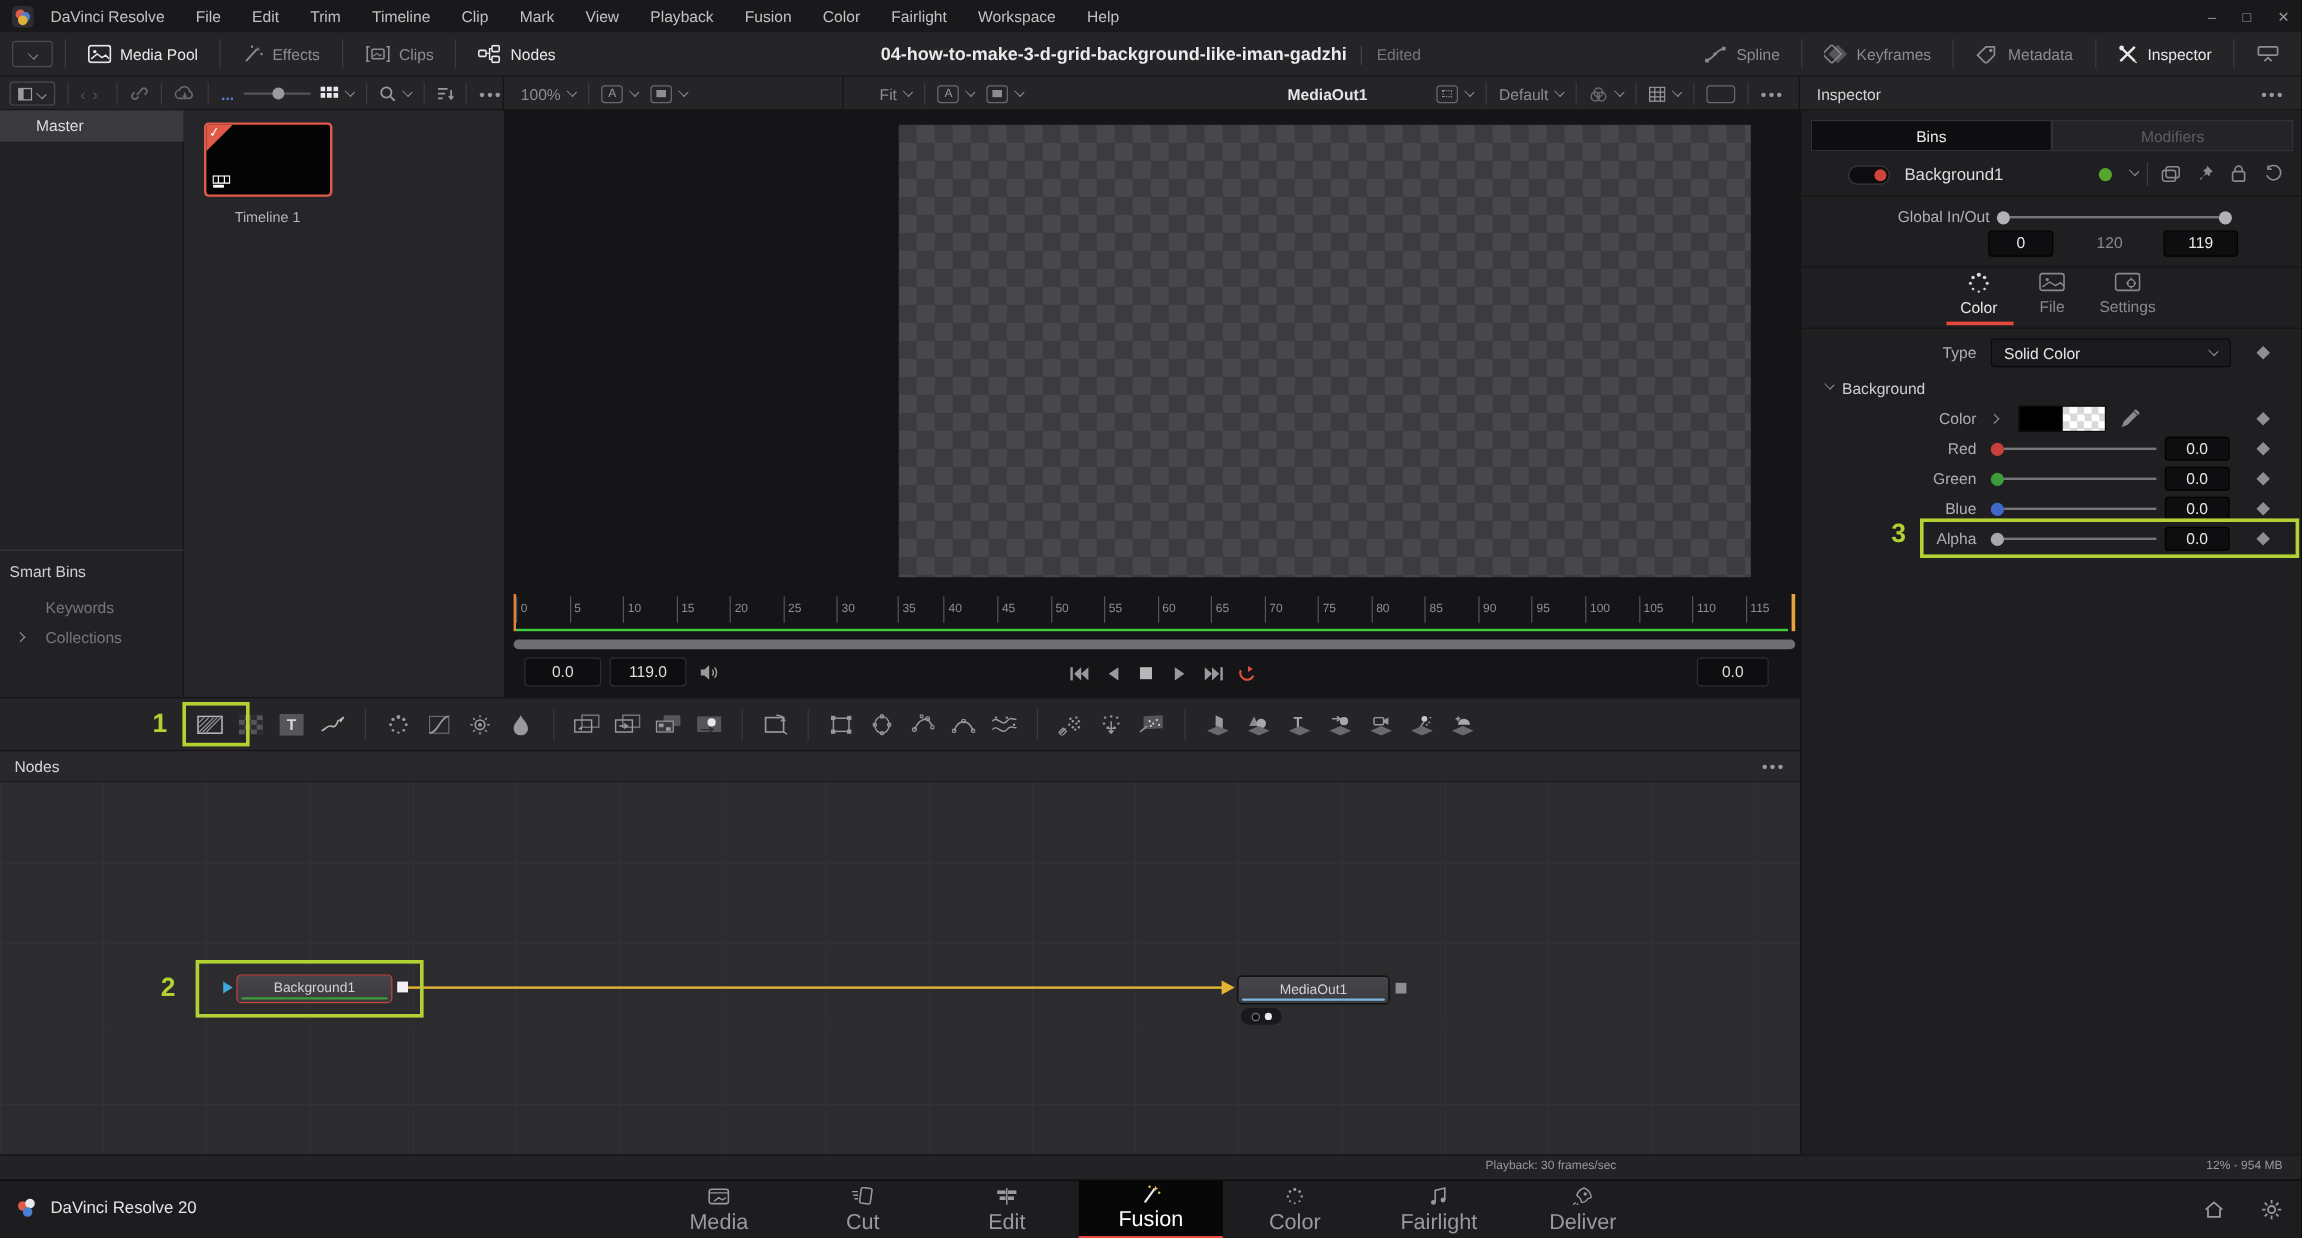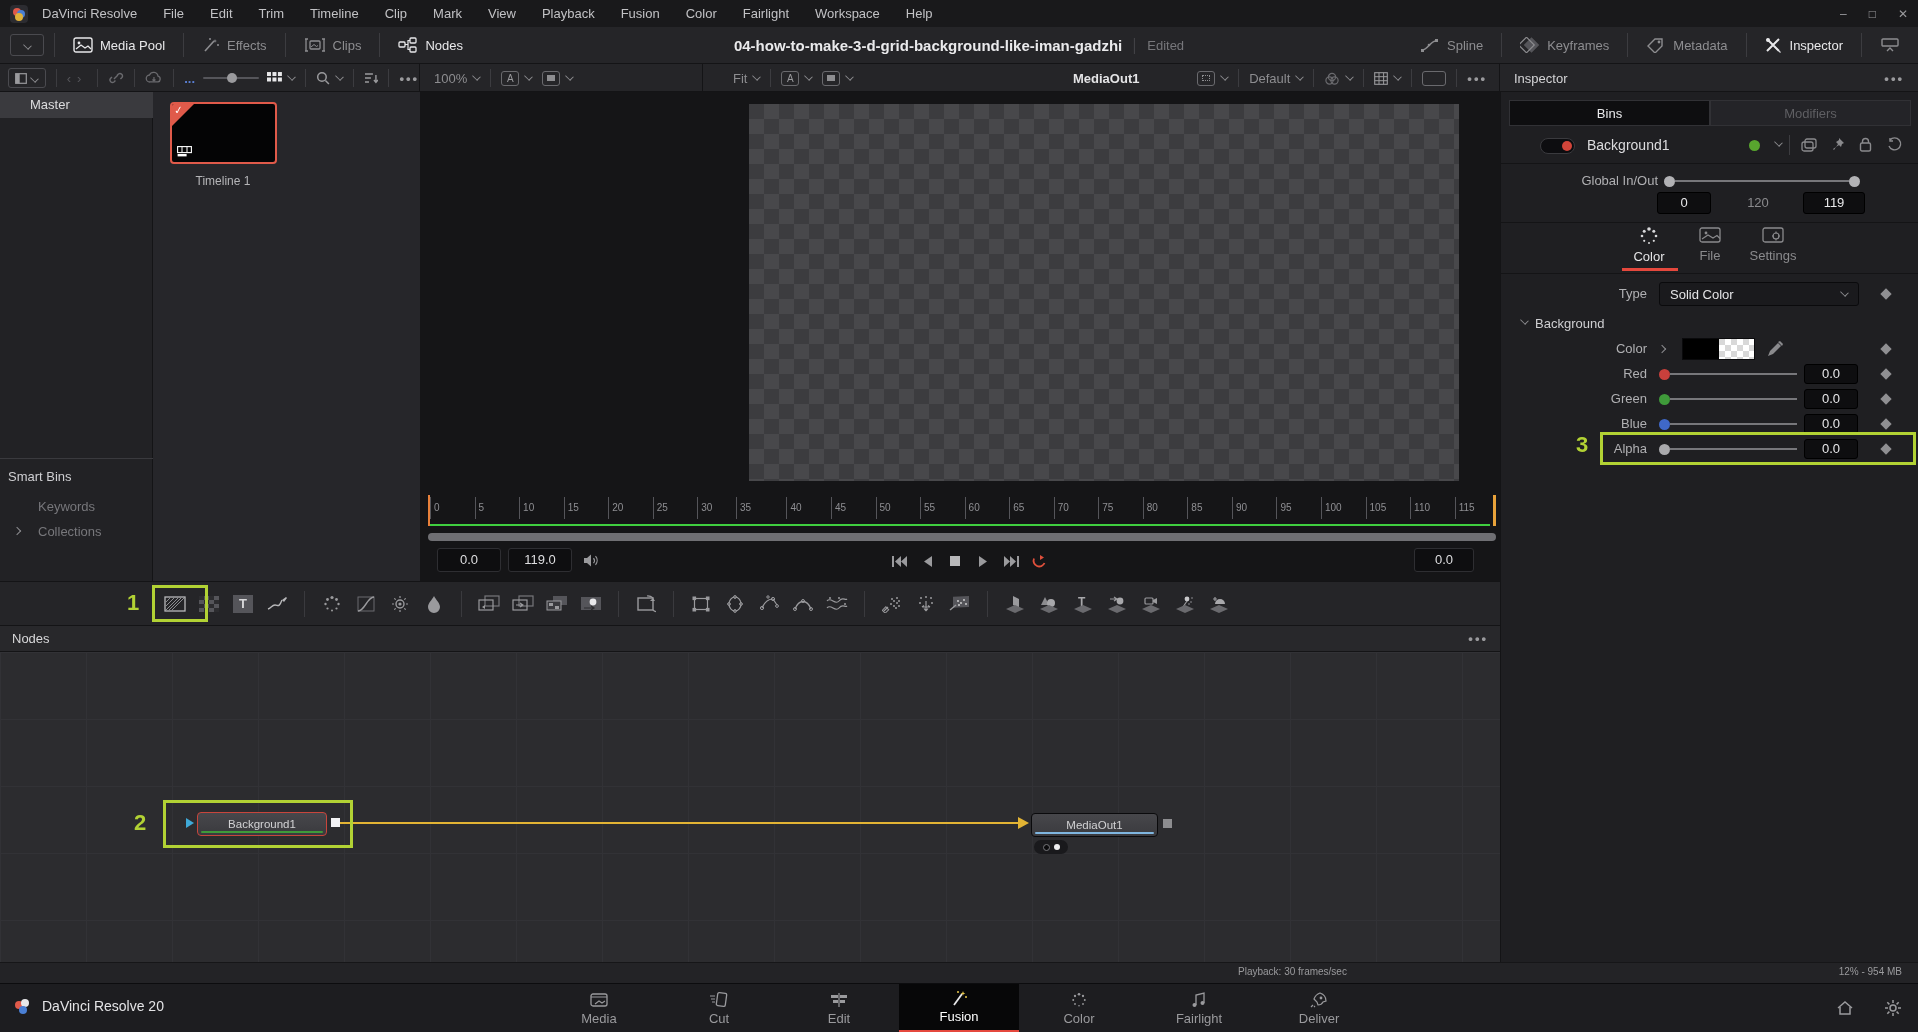--- a/index.html
+++ b/index.html
@@ -63,21 +63,21 @@
   .nheader{left:0;top:626px;width:1500px;height:26px;background:#28282b;display:flex;align-items:center;padding:0 12px;color:#d8d8da;border-bottom:1px solid #141416;}
   .ngraph{left:0;top:652px;width:1500px;height:310px;background:linear-gradient(#323236 1px,transparent 1px) 0 0/100% 67px,linear-gradient(90deg,#323236 1px,transparent 1px) 0 0/86px 100%,#2c2c2f;}
   .node{position:absolute;height:24px;border-radius:4px;background:linear-gradient(#47474b,#3a3a3e);display:flex;align-items:center;justify-content:center;font-size:11.5px;color:#d2d2d4;}
   .nstrip{position:absolute;left:3px;right:3px;bottom:2px;height:2.5px;border-radius:1px;}
   .conn{position:absolute;background:#e3b434;}
   .annot-box{position:absolute;border:3px solid #b2d234;}
   .annot-num{position:absolute;color:#b2d234;font-weight:bold;font-size:22px;}
   
   .statusbar{left:0;top:962px;width:1918px;height:21px;background:#232326;border-top:1px solid #161618;color:#9a9a9d;font-size:10px;}
   .bottombar{left:0;top:983px;width:1918px;height:49px;background:#1d1d20;border-top:1px solid #0c0c0e;}
-  .page{position:absolute;top:0;width:120px;height:49px;display:flex;flex-direction:column;align-items:center;justify-content:center;gap:3px;color:#9a9a9d;font-size:13px;}
+  .page{position:absolute;top:0;width:120px;height:49px;display:flex;flex-direction:column;align-items:center;justify-content:center;gap:3px;color:#9a9a9d;font-size:18px;}
   .page.on{background:#070708;color:#fff;border-bottom:3px solid #e5483d;}
   
   .insp{left:1500px;top:92px;width:418px;height:870px;background:#1f1f22;border-left:1px solid #141416;}
   .itabs{position:absolute;left:8px;top:8px;width:402px;height:26px;display:flex;}
   .itab{flex:1;display:flex;align-items:center;justify-content:center;background:#242428;color:#5f5f63;border:1px solid #313135;}
   .itab.on{background:#0e0e10;color:#eaeaec;}
   .irow-label{position:absolute;left:0;width:146px;text-align:right;color:#b0b0b3;}
   .valbox{position:absolute;width:54px;height:20px;background:#0e0e10;border:1px solid #000;border-radius:3px;color:#e8e8ea;text-align:center;line-height:18px;font-size:13px;}
   .kf{position:absolute;width:8px;height:8px;background:#8f8f92;transform:rotate(45deg);}
   .track{position:absolute;height:20px;display:flex;align-items:center;}
@@ -347,21 +347,21 @@
     <div class="checker"></div>
     <div class="ruler">
         <span style="position:absolute;inset:0;">
           <span class="tick" style="left: 2px;">0</span>
           <span class="tick" style="left: 46.55px;">5</span>
           <span class="tick" style="left: 91.1px;">10</span>
           <span class="tick" style="left: 135.65px;">15</span>
           <span class="tick" style="left: 180.2px;">20</span>
           <span class="tick" style="left: 224.75px;">25</span>
           <span class="tick" style="left: 269.3px;">30</span>
-          <span class="tick" style="left: 308px;">35</span>
+          <span class="tick" style="left: 320px;">35</span>
           <span class="tick" style="left: 358.4px;">40</span>
           <span class="tick" style="left: 402.95px;">45</span>
           <span class="tick" style="left: 447.5px;">50</span>
           <span class="tick" style="left: 492.05px;">55</span>
           <span class="tick" style="left: 536.6px;">60</span>
           <span class="tick" style="left: 581.15px;">65</span>
           <span class="tick" style="left: 625.7px;">70</span>
           <span class="tick" style="left: 670.25px;">75</span>
           <span class="tick" style="left: 714.8px;">80</span>
           <span class="tick" style="left: 759.35px;">85</span>

